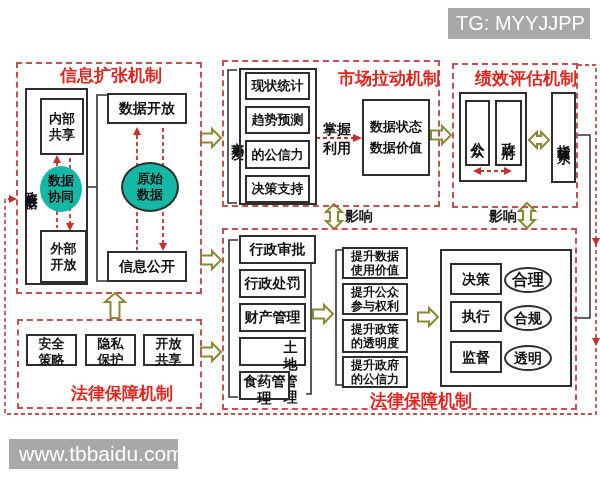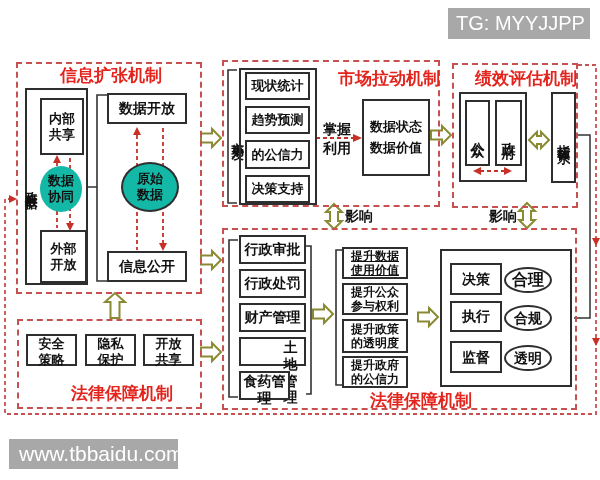--- a/index.html
+++ b/index.html
@@ -121,26 +121,26 @@
   <div class="abs sbox" style="left:26px;top:334px;width:51px;height:32px;">安全
 策略</div>
   <div class="abs sbox" style="left:85px;top:334px;width:51px;height:32px;">隐私
 保护</div>
   <div class="abs sbox" style="left:143px;top:334px;width:51px;height:32px;">开放
 共享</div>
   <div class="abs mtitle" style="left:71px;top:386px;width:92px;">法律保障机制</div>
 
   <div class="abs mech" style="left:222px;top:228px;width:355px;height:182px;"></div>
   <div class="abs mtitle" style="left:370px;top:393px;width:90px;">法律保障机制</div>
-  <div class="abs sbox" style="left:239px;top:235px;width:67px;height:29px;font-size:14px;">行政审批</div>
+  <div class="abs sbox" style="left:239px;top:235px;width:77px;height:29px;font-size:14px;">行政审批</div>
   <div class="abs sbox" style="left:239px;top:269px;width:67px;height:29px;font-size:14px;">行政处罚</div>
   <div class="abs sbox" style="left:239px;top:303px;width:67px;height:29px;font-size:14px;">财产管理</div>
   <div class="abs sbox" style="left:239px;top:337px;width:67px;height:29px;font-size:14px;padding-left:36px;">土地管理</div>
   <div class="abs sbox" style="left:239px;top:371px;width:51px;height:29px;font-size:14px;">食药管理</div>
-  <div class="abs sbox" style="left:342px;top:247px;width:66px;height:32px;font-size:12px;text-decoration:underline;">提升数据
+  <div class="abs sbox" style="left:342px;top:247px;width:66px;height:32px;font-size:12px;">提升数据
 使用价值</div>
   <div class="abs sbox" style="left:342px;top:283px;width:66px;height:32px;font-size:12px;">提升公众
 参与权利</div>
   <div class="abs sbox" style="left:342px;top:319px;width:66px;height:34px;font-size:12px;">提升政策
 的透明度</div>
   <div class="abs sbox" style="left:342px;top:356px;width:66px;height:32px;font-size:12px;">提升政府
 的公信力</div>
   <div class="abs sbox nb" style="left:440px;top:249px;width:132px;height:138px;border:2px solid #2e2e2e;background:transparent;"></div>
   <div class="abs sbox" style="left:450px;top:263px;width:52px;height:32px;font-size:14px;">决策</div>
   <div class="abs sbox ellipse" style="left:504px;top:267px;width:48px;height:26px;font-size:16px;">合理</div>

